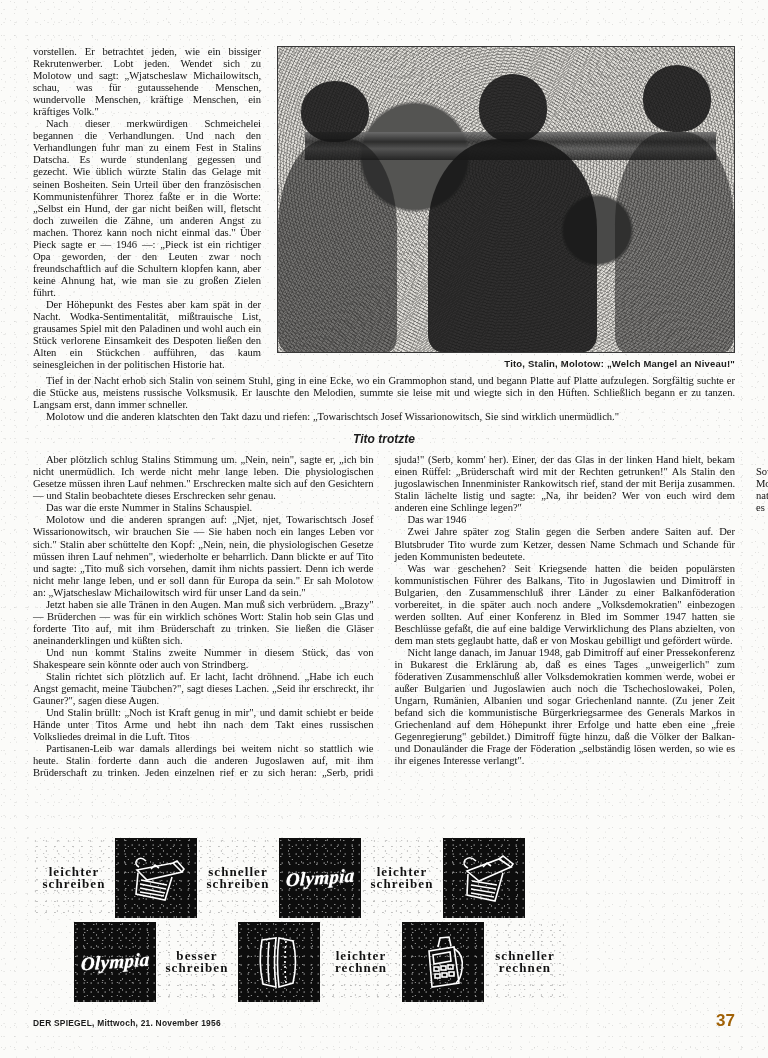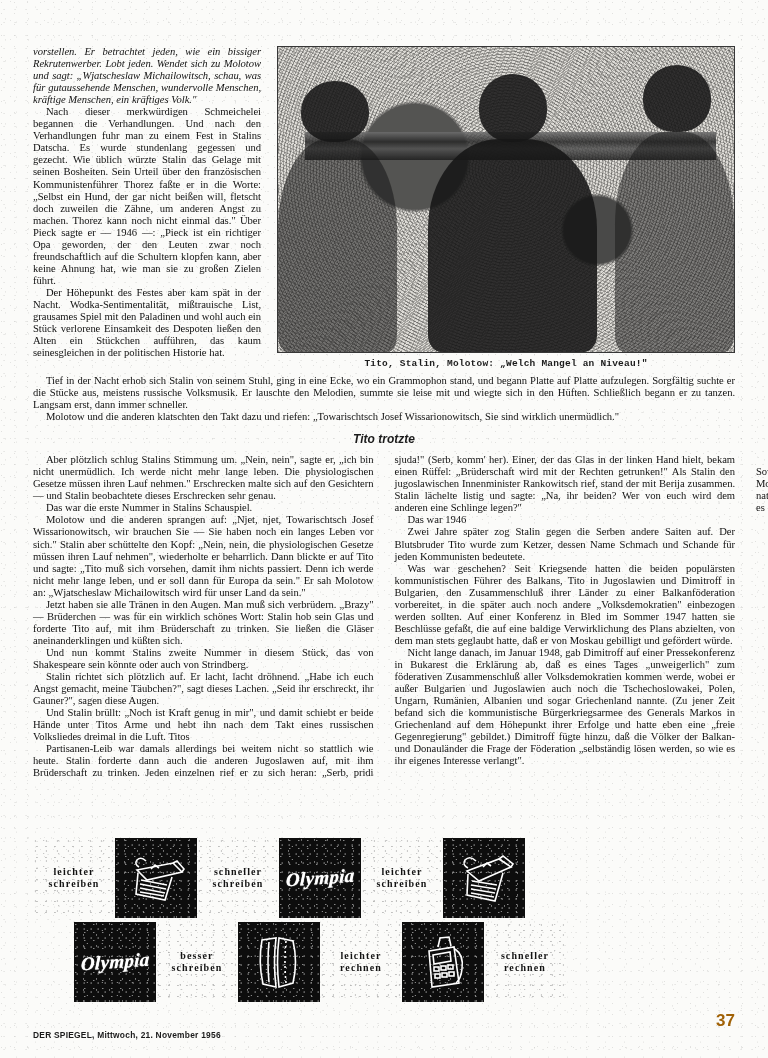--- a/index.html
+++ b/index.html
@@ -83,41 +83,41 @@
     position: absolute;
     left: 6%;
     right: 4%;
     top: 28%;
     height: 9%;
     background: linear-gradient(#6f6f6f, #2b2b2b 35%, #555 60%, #222);
     opacity: .85;
   }
   .photo-caption {
     margin-top: 5px;
-    text-align: center;
-    font-family: Liberation Mono, monospace;
+    text-align: right;
+    font-family: Liberation Sans, sans-serif;
     font-size: 9.5px;
     font-weight: bold;
     letter-spacing: .2px;
     color: #1b1b1b;
   }
 
   
   p {
     margin: 0;
     text-indent: 13px;
     font-size: 10.6px;
     line-height: 12.05px;
     text-align: justify;
     font-family: "Liberation Serif", serif;
     letter-spacing: -0.05px;
     word-spacing: .2px;
     -webkit-font-smoothing: none;
   }
-  p.noind { text-indent: 0; font-style: italic; }
+  p.noind { text-indent: 0; }
 
   .intro-col {
     width: 228px;
   }
   .wide-block {
     clear: both;
     width: 702px;
   }
   .twocol {
     clear: both;
@@ -179,21 +179,21 @@
     opacity: .35;
     background-image:
       radial-gradient(circle at 20% 30%, #555 .5px, transparent .9px),
       radial-gradient(circle at 72% 18%, #666 .45px, transparent .8px),
       radial-gradient(circle at 44% 78%, #555 .5px, transparent .9px);
     background-size: 11px 10px, 15px 13px, 9px 11px;
   }
   .ad-text {
     font-family: "Liberation Serif", serif;
     font-weight: bold;
-    font-size: 10px;
+    font-size: 13px;
     line-height: 12px;
     text-align: center;
     letter-spacing: 1.1px;
     color: #121212;
     position: relative;
     z-index: 2;
   }
   .brand {
     font-family: "Liberation Serif", serif;
     font-style: italic;
@@ -211,21 +211,21 @@
   
   .footer {
     position: absolute;
     left: 33px;
     top: 1018px;
     width: 702px;
     height: 20px;
   }
   .imprint {
     position: absolute;
-    left: 0; top: 12px;
+    left: 0; top: 0;
     font-family: "Liberation Sans", sans-serif;
     font-size: 8.4px;
     font-weight: bold;
     letter-spacing: .25px;
     color: #1b1b1b;
   }
   .pageno {
     position: absolute;
     right: 0; top: -7px;
     font-family: "Liberation Sans", sans-serif;

